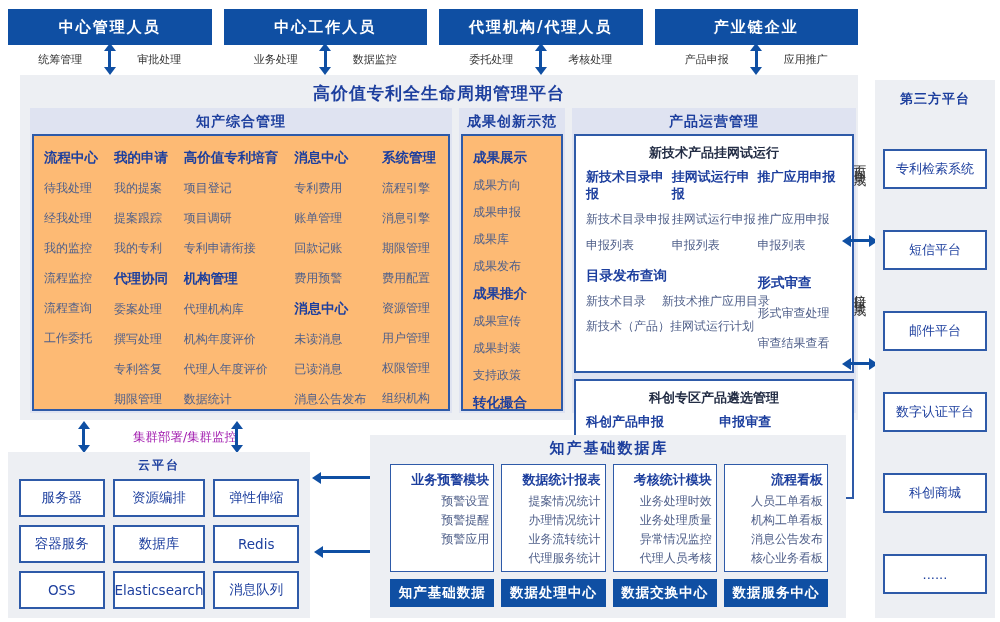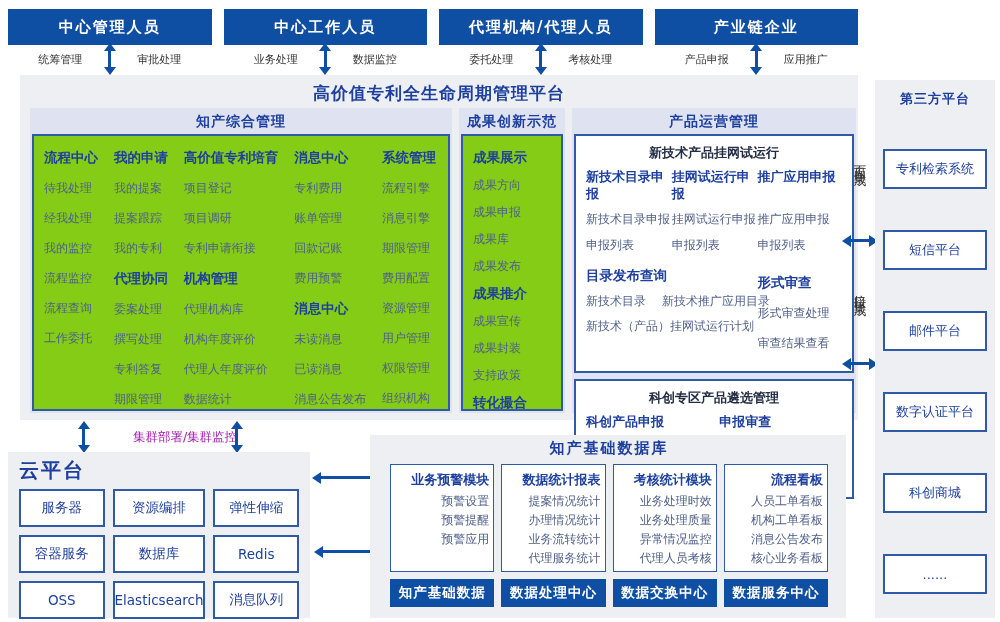--- a/index.html
+++ b/index.html
@@ -36,21 +36,21 @@
   .arr-h.head-r::after{content:"";position:absolute;right:-8px;top:50%;transform:translateY(-50%);
     border-top:6px solid transparent;border-bottom:6px solid transparent;border-left:9px solid var(--blue);}
 
   
   .main-box{position:absolute;left:20px;top:75px;width:838px;height:345px;background:var(--panel-bg);}
   .main-title{text-align:center;padding-top:7px;font-size:17px;font-weight:bold;color:var(--navy);letter-spacing:1px;}
   .sections{position:absolute;left:10px;right:8px;top:33px;bottom:7px;display:flex;gap:7px;}
   .section{background:var(--section-bg);display:flex;flex-direction:column;padding:2px;}
   .section-header{height:24px;display:flex;align-items:center;justify-content:center;
     font-size:14px;font-weight:bold;color:var(--navy);letter-spacing:1px;flex:none;}
-  .section-body{flex:1;background:#84cc16;border:2px solid var(--border-blue);overflow:hidden;}
+  .section-body{flex:1;background:#fdba74;border:2px solid var(--border-blue);overflow:hidden;}
 
   .sec-ip{width:422px;flex:none;}
   .sec-ip .section-body{display:flex;justify-content:space-between;padding:4px 12px 4px 10px;}
   .sec-demo{width:106px;flex:none;}
   .sec-demo .section-body{padding:4px 0 4px 10px;}
   .sec-prod{flex:1;background:var(--section-bg);}
   .sec-prod .section-wrap{flex:1;display:flex;flex-direction:column;gap:6px;background:var(--section-bg);}
   .sub-box{background:#fff;border:2px solid var(--border-blue);padding:4px 10px 6px;}
   .sub-box.grow{flex:1;}
   .sub-title{text-align:center;font-size:13px;font-weight:bold;color:var(--dark-title);padding:4px 0 2px;}
@@ -78,21 +78,21 @@
     display:flex;flex-direction:column;justify-content:space-between;padding:10px 8px 24px;}
   .tp-title{text-align:center;font-size:13px;font-weight:bold;color:var(--navy);letter-spacing:1px;}
   .tp-box{height:40px;background:#fff;border:2px solid var(--border-blue);display:flex;align-items:center;
     justify-content:center;font-size:13px;color:var(--navy);}
 
   
   .cluster-label{position:absolute;left:105px;top:429px;width:160px;font-size:12.5px;color:#a21caf;text-align:center;}
 
   
   .cloud{position:absolute;left:8px;top:452px;width:302px;height:166px;background:var(--panel-bg);padding:5px 11px 10px;}
-  .cloud-title{text-align:left;font-size:20px;font-weight:bold;color:var(--navy);letter-spacing:2px;margin-bottom:5px;}
+  .cloud-title{text-align:center;font-size:12px;font-weight:bold;color:var(--navy);letter-spacing:2px;margin-bottom:5px;}
   .cloud-grid{display:grid;grid-template-columns:1fr 1fr 1fr;gap:8px;}
   .cloud-cell{height:38px;background:#fff;border:2px solid var(--border-blue);display:flex;align-items:center;
     justify-content:center;font-size:13.5px;color:var(--navy);}
 
   
   .kdb{position:absolute;left:370px;top:435px;width:476px;height:183px;background:var(--panel-bg);padding:4px 18px 10px 20px;}
   .kdb-title{text-align:center;font-size:15px;font-weight:bold;color:var(--navy);letter-spacing:2px;margin-bottom:6px;}
   .kdb-modules{display:flex;gap:7px;}
   .db-module{flex:1;background:#fff;border:1.5px solid var(--border-blue);padding:4px 4px 6px;text-align:right;height:108px;}
   .db-module-header{font-size:13px;font-weight:bold;color:var(--navy);margin:2px 0 3px;}

